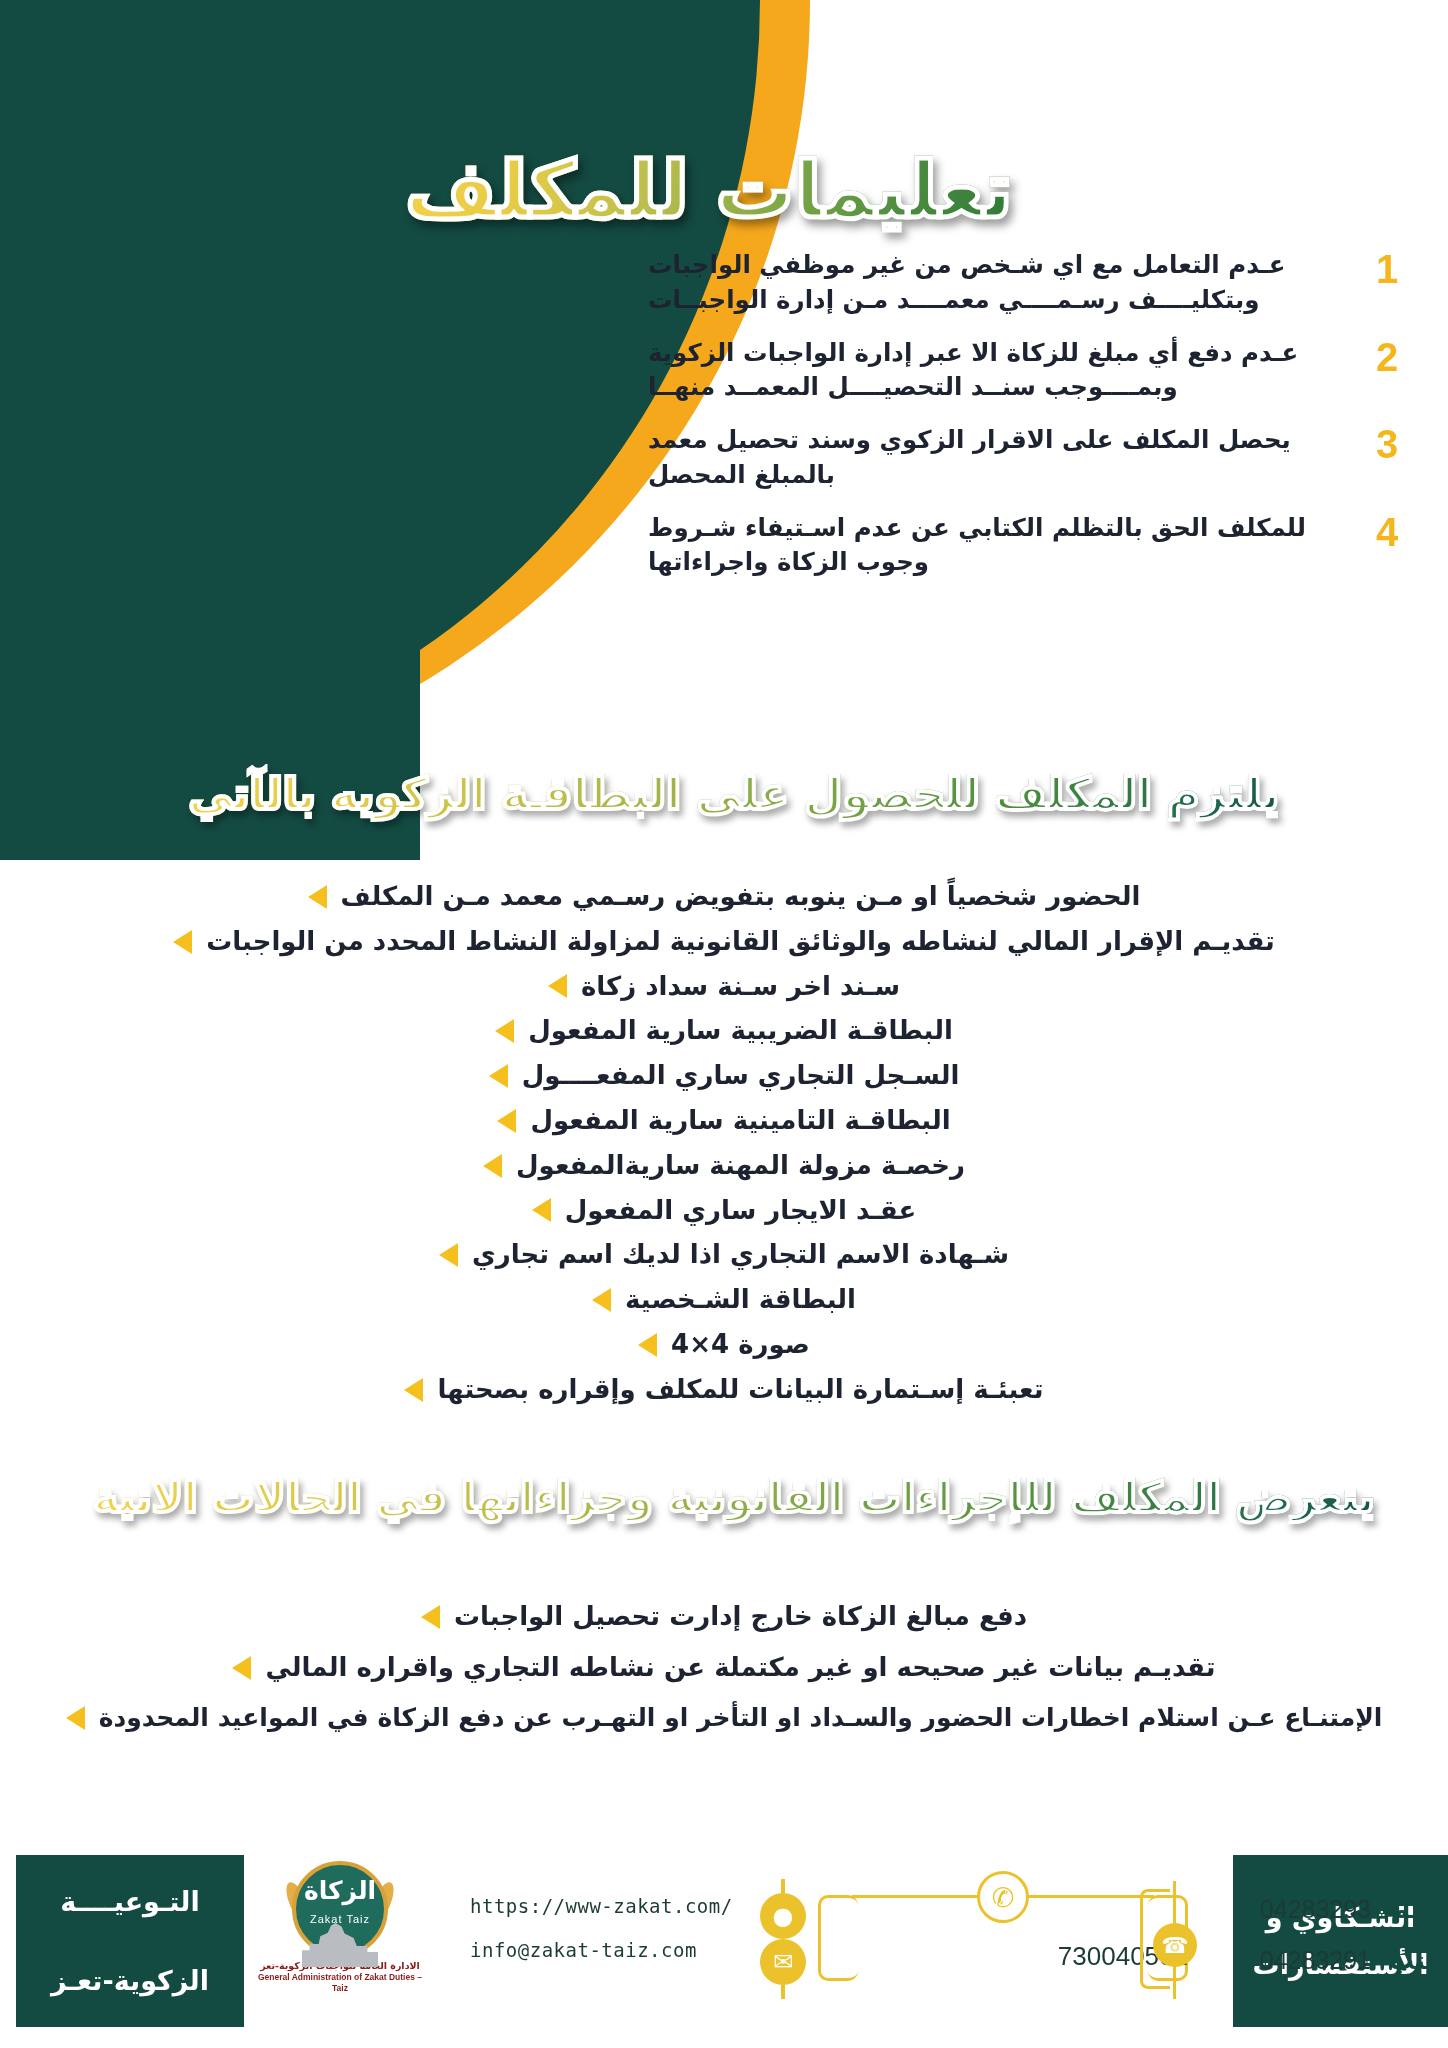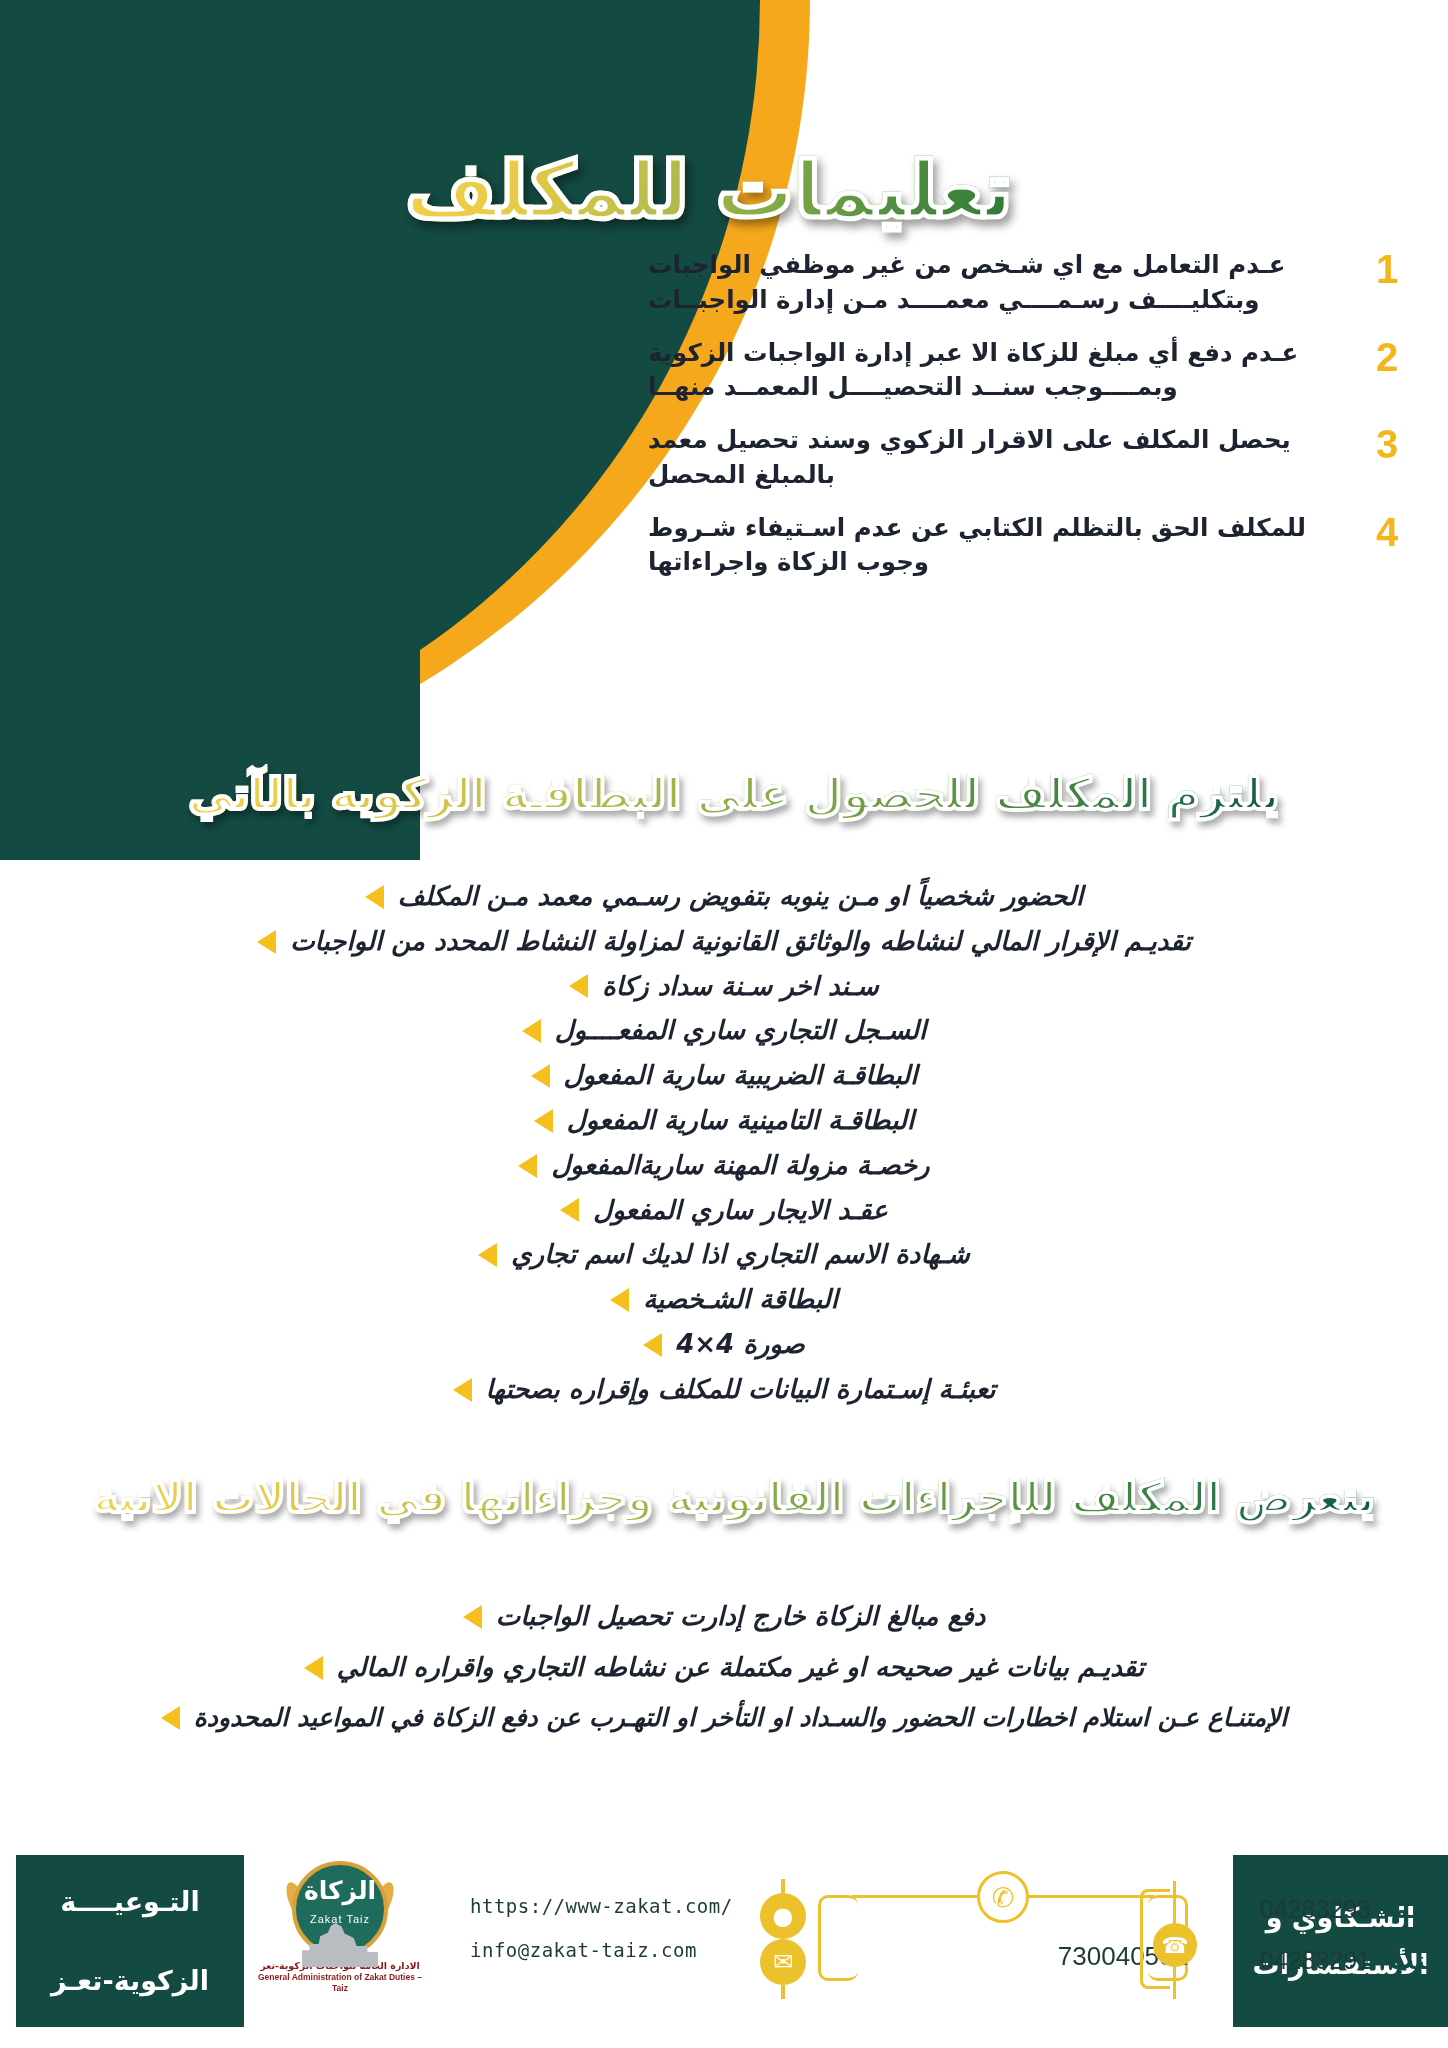--- a/index.html
+++ b/index.html
@@ -138,21 +138,20 @@
   #bullets2 { top:1600px; }
 
   .bullet-row {
     display:flex;
     flex-direction:row;
     align-items:center;
     justify-content:center;
     gap:14px;
     margin-bottom:11px;
     padding:0 38px;
-    font-style:italic;
   }
   .bullet-arrow {
     flex:0 0 auto;
     width:0; height:0;
     border-top:12px solid transparent;
     border-bottom:12px solid transparent;
     border-right:19px solid #f5c01e;
     order:2;
   }
   .bullet-text {
@@ -458,25 +457,25 @@
     </div>
     <div class="bullet-row">
       <div class="bullet-text">تقديـم الإقرار المالي لنشاطه والوثائق القانونية لمزاولة النشاط المحدد من الواجبات</div>
       <div class="bullet-arrow"></div>
     </div>
     <div class="bullet-row">
       <div class="bullet-text">سـند اخر سـنة سداد زكاة</div>
       <div class="bullet-arrow"></div>
     </div>
     <div class="bullet-row">
+      <div class="bullet-text">البطاقـة الضريبية سارية المفعول</div>
+      <div class="bullet-arrow"></div>
+    </div>
+    <div class="bullet-row">
       <div class="bullet-text">السـجل التجاري ساري المفعــــول</div>
-      <div class="bullet-arrow"></div>
-    </div>
-    <div class="bullet-row">
-      <div class="bullet-text">البطاقـة الضريبية سارية المفعول</div>
       <div class="bullet-arrow"></div>
     </div>
     <div class="bullet-row">
       <div class="bullet-text">البطاقـة التامينية سارية المفعول</div>
       <div class="bullet-arrow"></div>
     </div>
     <div class="bullet-row">
       <div class="bullet-text">رخصـة مزولة المهنة سارية‌المفعول</div>
       <div class="bullet-arrow"></div>
     </div>

